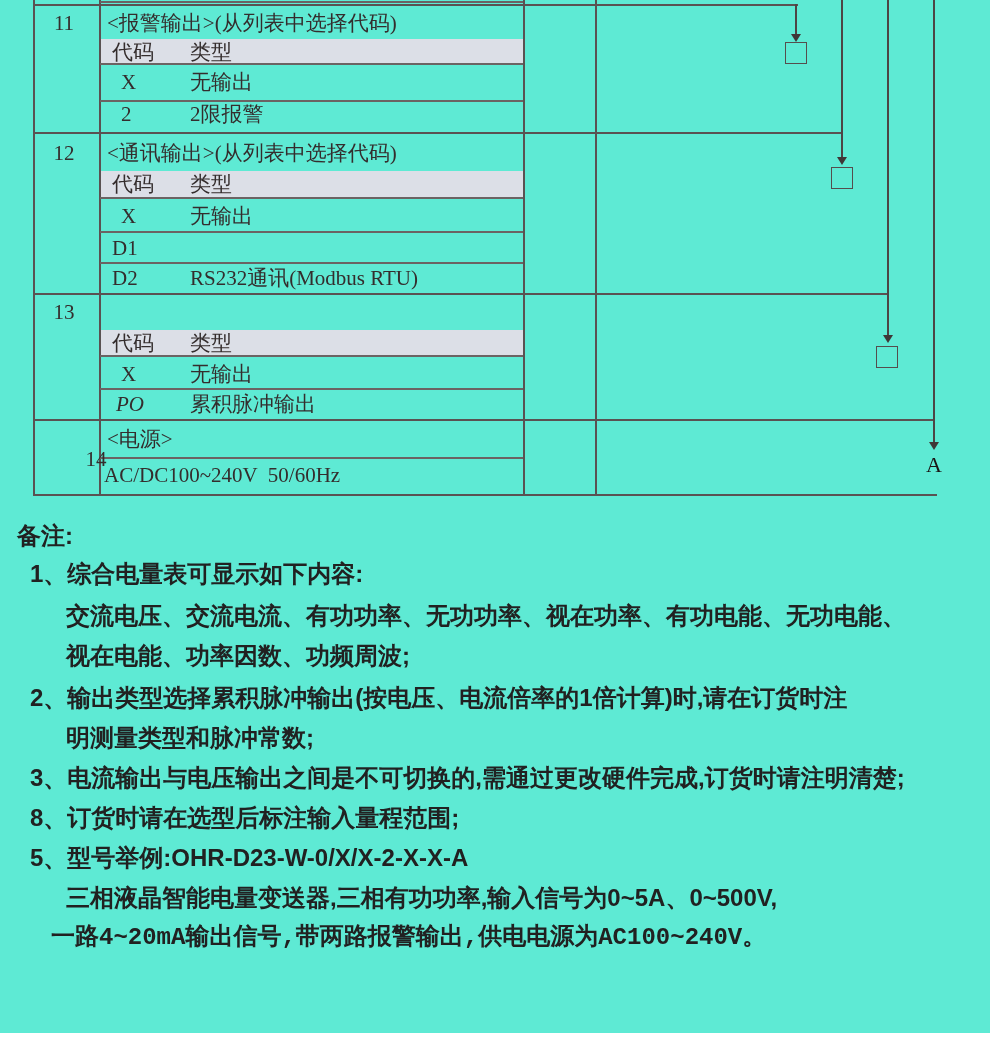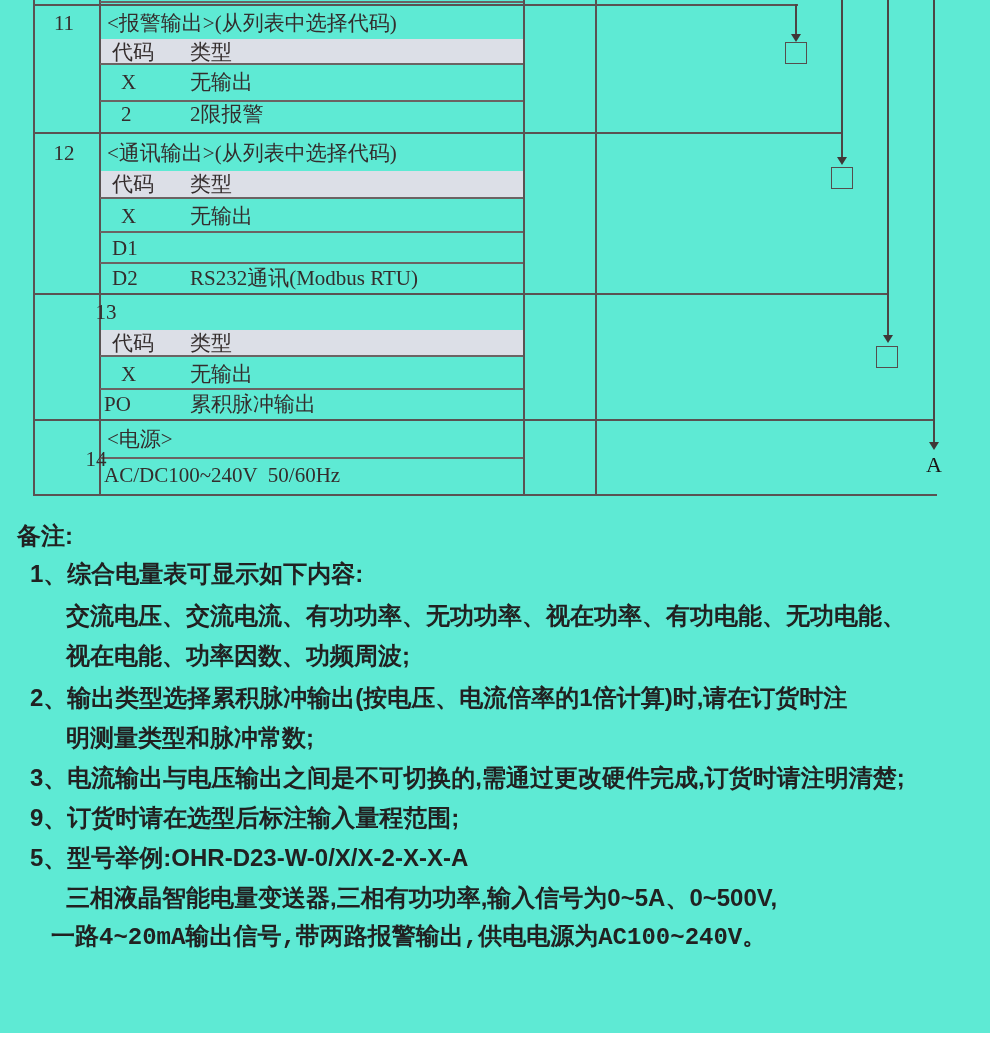--- a/index.html
+++ b/index.html
@@ -65,26 +65,26 @@
   <div class="tt num" style="top:143px;">12</div>
   <div class="tt" style="left:107px;top:143px;">&lt;通讯输出&gt;(从列表中选择代码)</div>
   <div class="tt" style="left:112px;top:174px;">代码</div>
   <div class="tt" style="left:190px;top:174px;">类型</div>
   <div class="tt" style="left:121px;top:206px;">X</div>
   <div class="tt" style="left:190px;top:206px;">无输出</div>
   <div class="tt" style="left:112px;top:238px;">D1</div>
   <div class="tt" style="left:112px;top:268px;">D2</div>
   <div class="tt" style="left:190px;top:268px;">RS232通讯(Modbus RTU)</div>
 
-  <div class="tt num" style="top:302px;padding-left:42px;">13</div>
+  <div class="tt num" style="top:302px;">13</div>
   <div class="tt" style="left:112px;top:333px;">代码</div>
   <div class="tt" style="left:190px;top:333px;">类型</div>
   <div class="tt" style="left:121px;top:364px;">X</div>
   <div class="tt" style="left:190px;top:364px;">无输出</div>
-  <div class="tt" style="left:104px;top:394px;">PO</div>
+  <div class="tt" style="left:116px;top:394px;font-style:italic;">PO</div>
   <div class="tt" style="left:190px;top:394px;">累积脉冲输出</div>
 
   <div class="tt num" style="top:449px;padding-left:32px;">14</div>
   <div class="tt" style="left:107px;top:429px;">&lt;电源&gt;</div>
   <div class="tt" style="left:104px;top:465px;">AC/DC100~240V  50/60Hz</div>
 
   <div class="dvl" style="left:795px;top:4px;height:31px;"></div>
   <div class="arr" style="left:791px;top:34px;"></div>
   <div class="cbox" style="left:785px;top:42px;"></div>
 
@@ -100,19 +100,19 @@
   <div class="arr" style="left:929px;top:442px;"></div>
   <div class="alabel" style="left:922px;top:454px;">A</div>
 
   <div class="nt" style="left:17px;top:524px;">备注:</div>
   <div class="nt" style="left:30px;top:562px;">1、综合电量表可显示如下内容:</div>
   <div class="nt" style="left:66px;top:644px;">视在电能、功率因数、功频周波;</div>
   <div class="nt" style="left:66px;top:604px;">交流电压、交流电流、有功功率、无功功率、视在功率、有功电能、无功电能、</div>
   <div class="nt" style="left:30px;top:686px;">2、输出类型选择累积脉冲输出(按电压、电流倍率的1倍计算)时,请在订货时注</div>
   <div class="nt" style="left:66px;top:726px;">明测量类型和脉冲常数;</div>
   <div class="nt" style="left:30px;top:766px;">3、电流输出与电压输出之间是不可切换的,需通过更改硬件完成,订货时请注明清楚;</div>
-  <div class="nt" style="left:30px;top:806px;">9、订货时请在选型后标注输入量程范围;</div>
+  <div class="nt" style="left:30px;top:806px;">8、订货时请在选型后标注输入量程范围;</div>
   <div class="nt" style="left:30px;top:846px;">5、型号举例:OHR-D23-W-0/X/X-2-X-X-A</div>
   <div class="nt" style="left:66px;top:886px;">三相液晶智能电量变送器,三相有功功率,输入信号为0~5A、0~500V,</div>
   <div class="nt" style="left:51px;top:926px;font-family:Liberation Mono, monospace;">一路4~20mA输出信号,带两路报警输出,供电电源为AC100~240V。</div>
 
   <div class="bottom-strip"></div>
 </div>
 
 </body></html>

